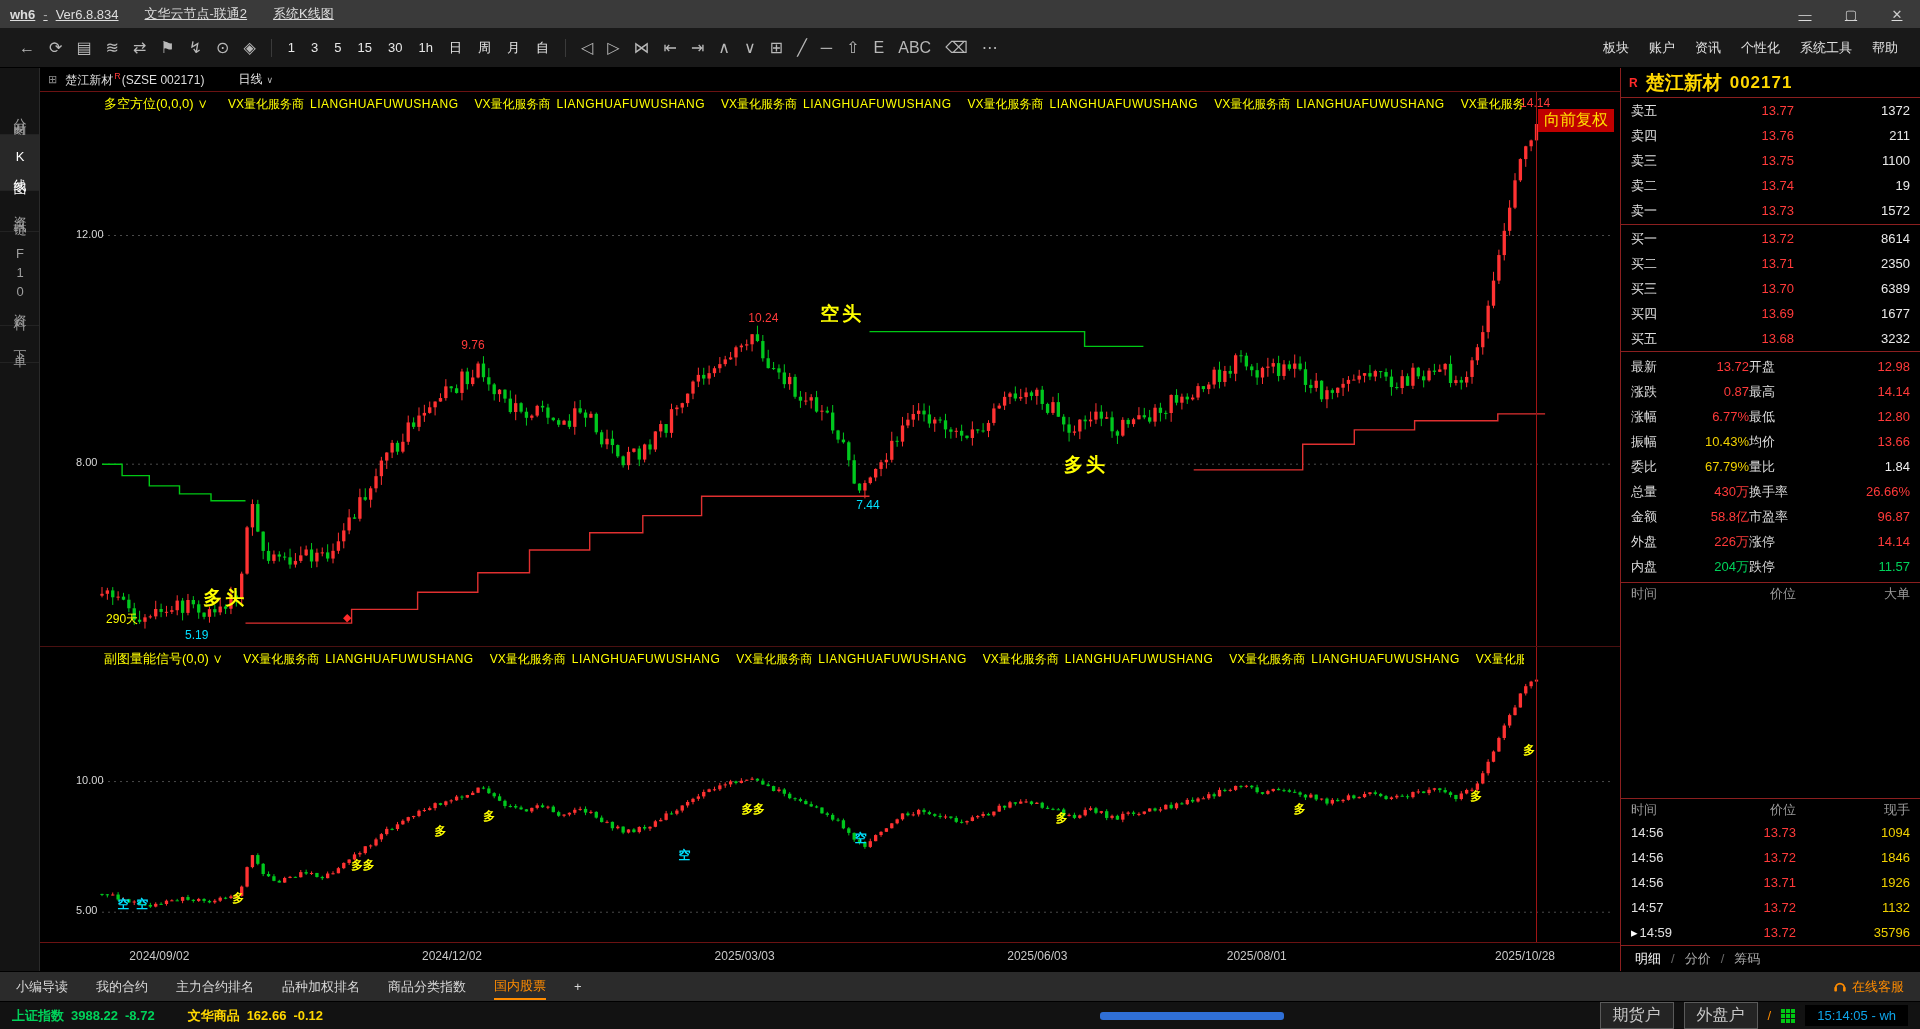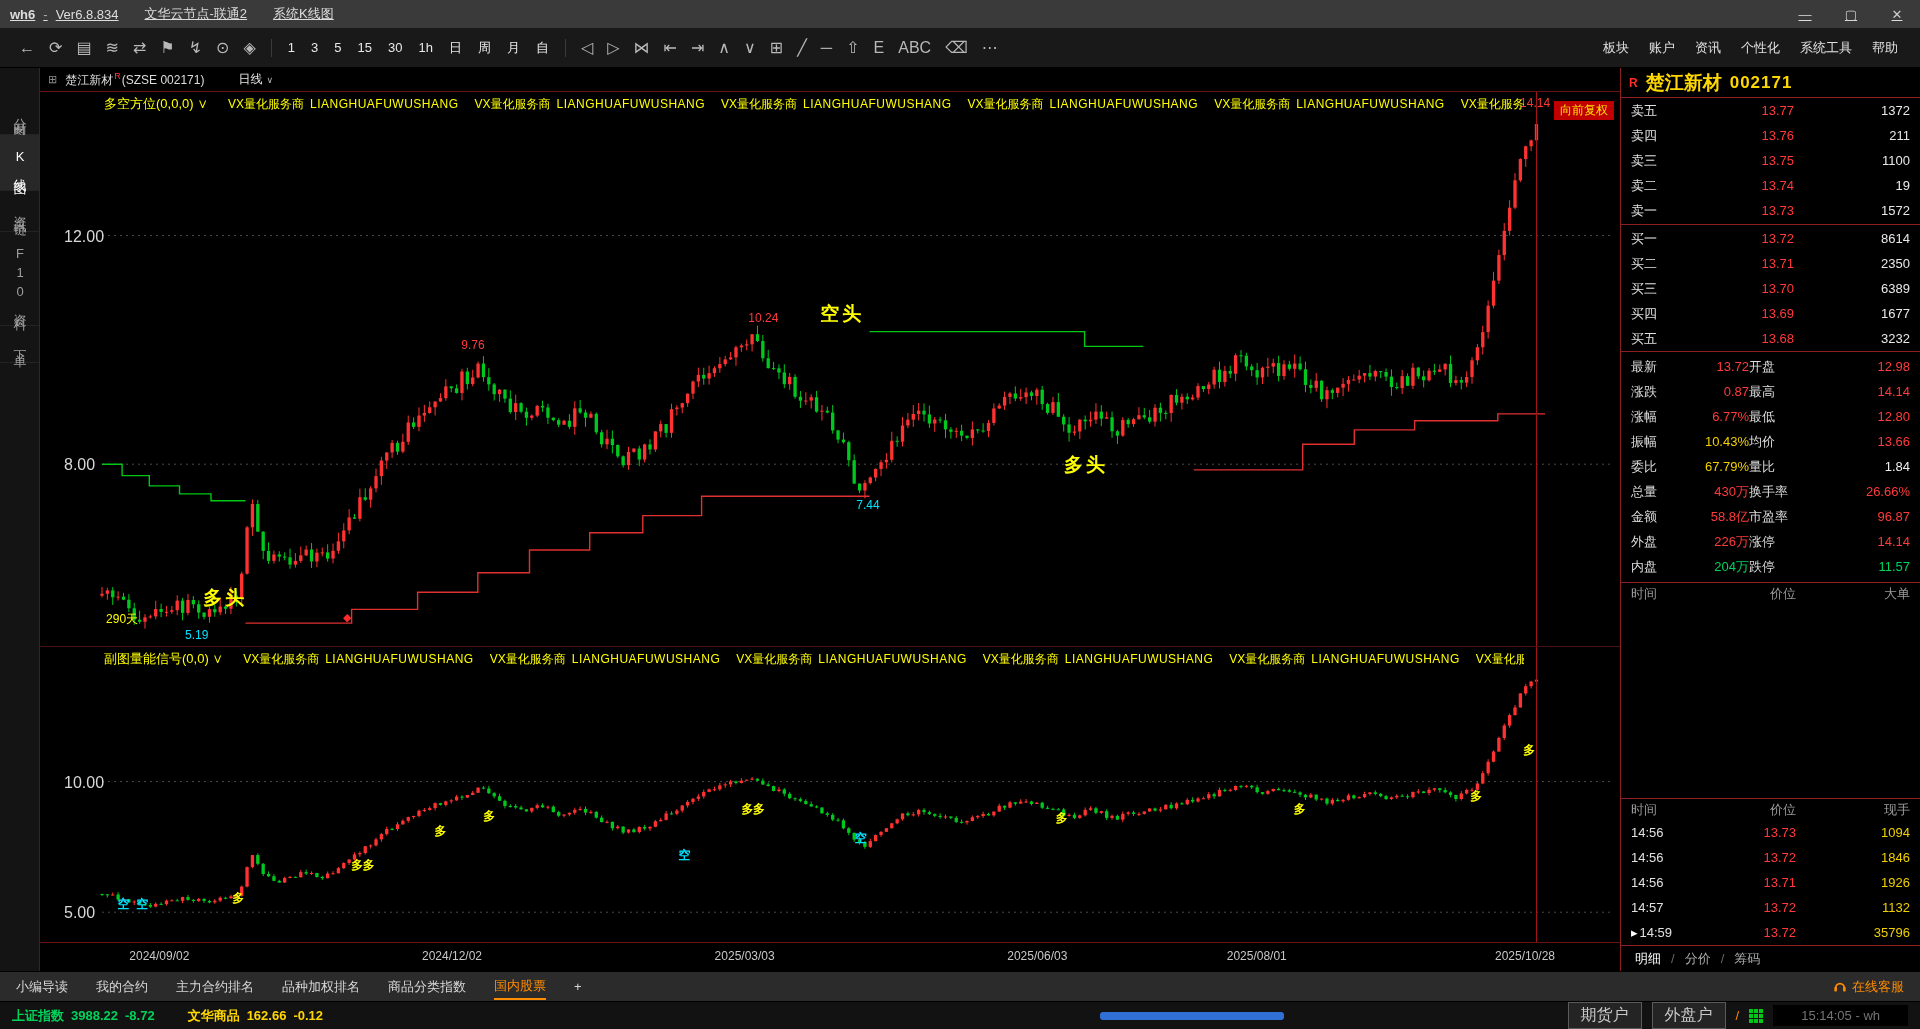--- a/index.html
+++ b/index.html
@@ -32,22 +32,22 @@
   .period-select{margin-left:30px;display:flex;align-items:center;gap:4px;color:#e8e8e8;}
   .dd-arrow{font-size:9px;color:#bbb;}
   .main-chart{height:554px;position:relative;overflow:hidden;}
   .sub-chart{height:296px;position:relative;overflow:hidden;border-top:1px solid #4a1010;}
   .x-axis{height:28px;position:relative;border-top:1px solid #6b1212;color:#c8c8c8;font-size:12px;background:#000;}
   .chart-svg{position:absolute;left:0;top:0;width:100%;height:100%;}
   .ind-row{position:absolute;top:3px;left:64px;right:96px;display:flex;align-items:center;white-space:nowrap;overflow:hidden;z-index:3;}
   .ind-label{color:#ffff00;font-size:13px;margin-right:4px;}
   .vendor-badge{color:#ffff00;font-size:12px;margin-left:16px;}
   .vendor-name{color:#ffff00;font-size:12px;margin-left:6px;letter-spacing:0.5px;}
-  .adjust-badge{position:absolute;top:9px;right:6px;background:#c00000;color:#ffe000;font-size:12px;padding:1px 6px;z-index:4;}
-  .y-label{position:absolute;left:0;width:58px;color:#d8d8d8;font-size:16px;z-index:2;padding-left:24px;}
+  .adjust-badge{position:absolute;top:17px;right:6px;background:#c00000;color:#ffe000;font-size:16px;padding:1px 6px;z-index:4;}
+  .y-label{position:absolute;left:0;width:58px;color:#d8d8d8;font-size:11px;z-index:2;padding-left:36px;}
   .ann{position:absolute;transform:translate(-50%,-50%);z-index:2;white-space:nowrap;}
   .ann-yellow{color:#ffff00;}
   .ann-big{font-size:19px;font-weight:bold;letter-spacing:3px;}
   .ann-red{color:#ff3a3a;font-size:12px;}
   .ann-cyan{color:#00e0ff;font-size:12px;}
   .ann-ysmall{color:#ffff00;font-size:12px;}
   .ann-diamond{color:#ff2a2a;font-size:11px;}
   .marker-long{color:#ffff00;font-size:12px;font-weight:bold;}
   .marker-short{color:#00e0ff;font-size:12px;font-weight:bold;}
   .x-date{position:absolute;top:6px;transform:translateX(-50%);white-space:nowrap;}
@@ -89,21 +89,21 @@
   .nav-service{margin-left:auto;color:#ff8c00;display:flex;align-items:center;gap:5px;}
   
   .status-bar{height:28px;background:#121212;display:flex;align-items:center;padding:0 12px;font-size:13px;position:relative;border-top:1px solid #000;}
   .st-green{color:#00d25a;margin-right:7px;font-weight:bold;}
   .st-yellowtxt{color:#ffd700;margin-right:7px;font-weight:bold;}
   .st-gap{width:26px;}
   .st-scroll{position:absolute;left:1100px;top:10px;width:184px;height:8px;background:#2f6fd6;border-radius:3px;}
   .st-right{margin-left:auto;display:flex;align-items:center;gap:10px;}
   .st-btn{border:1px solid #5a5a5a;color:#c8c8c8;background:#242424;padding:2px 12px;font-size:16px;}
   .st-slash{color:#ff8c00;}
-  .st-clock{color:#737373;background:#000;padding:3px 28px;}
+  .st-clock{color:#0ea5e9;background:#000;padding:3px 12px;}
 </style>
 </head>
 <body>
 
 <div class="titlebar">
   <span class="t-app">wh6</span>
   <span class="t-sep">-</span>
   <span class="t-item">Ver6.8.834</span>
   <span class="t-item">文华云节点-联通2</span>
   <span class="t-item">系统K线图</span>

